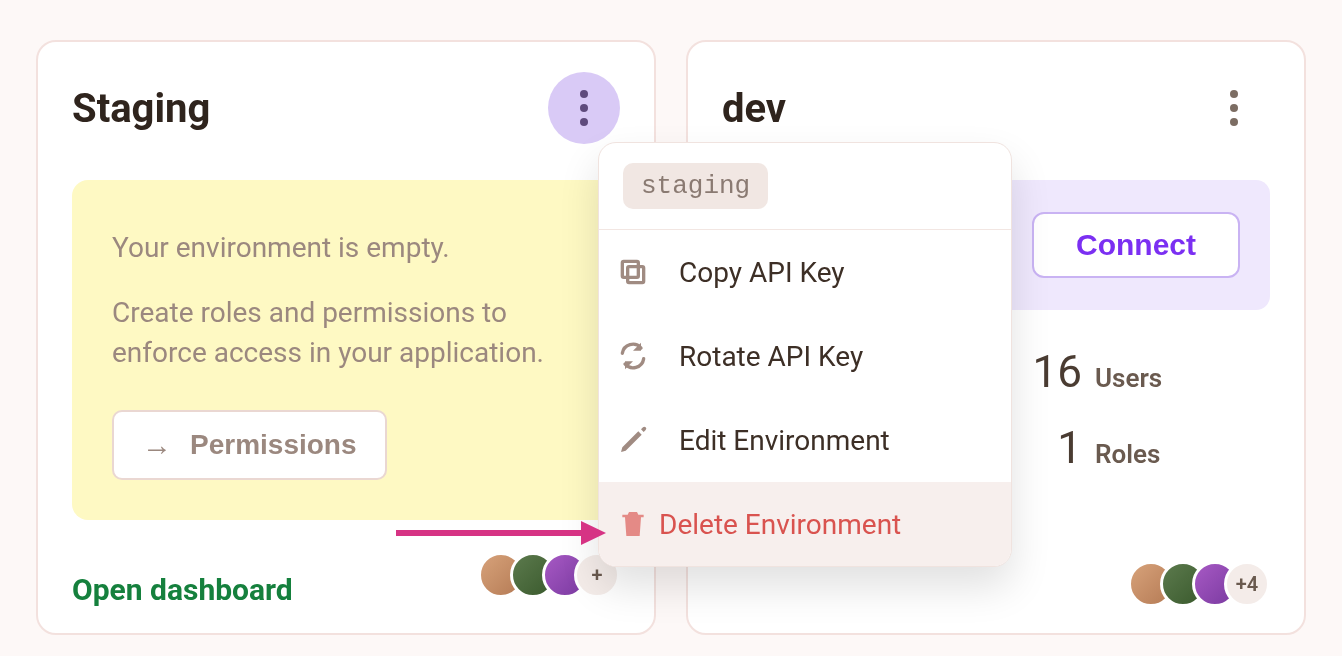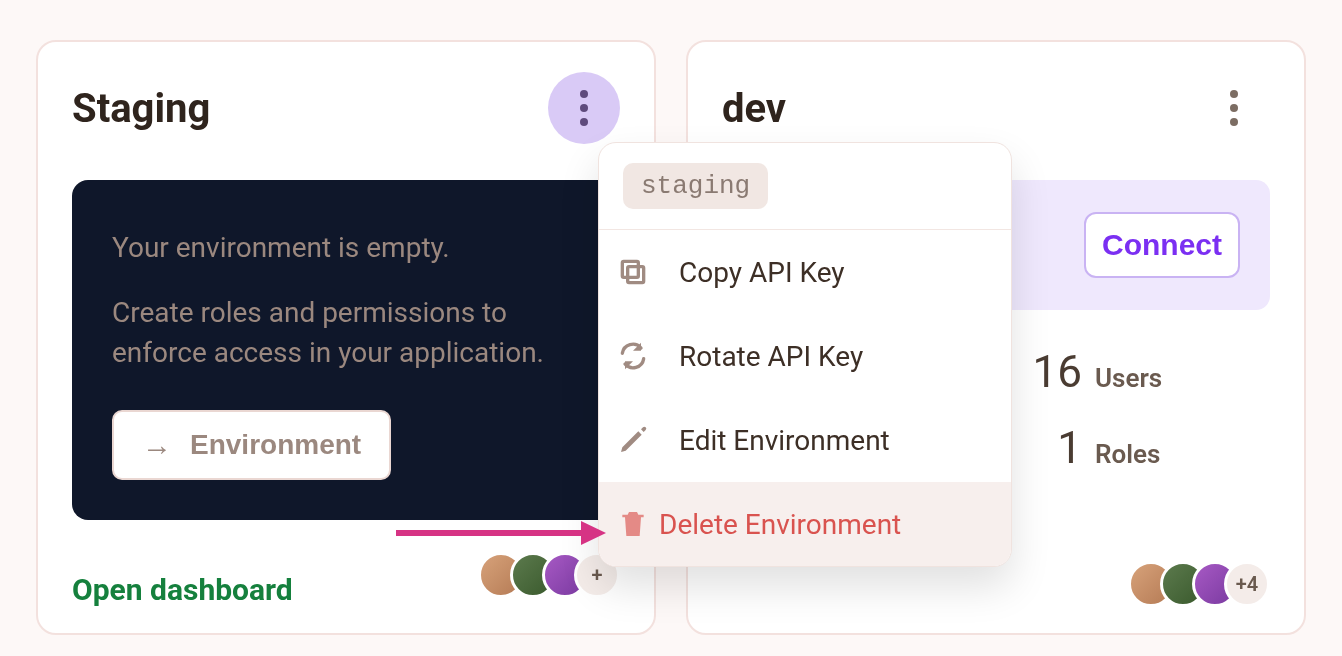--- a/index.html
+++ b/index.html
@@ -54,21 +54,21 @@
   }
   .kebab-btn.active {
     background: #d9caf6;
   }
   .kebab-btn svg { width: 8px; height: 36px; }
   .kebab-dot { fill: #7c6d63; }
   .kebab-btn.active .kebab-dot { fill: #5f4b7c; }
 
   
   .empty-panel {
-    background: #0f172a;
+    background: #fef9c3;
     border-radius: 16px;
     padding: 48px 40px 40px 40px;
   }
   .empty-text {
     font-size: 28px;
     line-height: 1.45;
     color: #9b887f;
   }
   .empty-text p + p { margin-top: 24px; }
   .permissions-btn {
@@ -96,21 +96,21 @@
     border-radius: 14px;
     padding: 32px 30px;
     display: flex;
     align-items: center;
     justify-content: flex-end;
   }
   .connect-btn {
     background: #ffffff;
     border: 2px solid #c9b3f3;
     border-radius: 12px;
-    padding: 14px 16px;
+    padding: 14px 42px;
     font-size: 30px;
     font-weight: 700;
     color: #7b2ff2;
     cursor: pointer;
   }
 
   .stats {
     margin-top: 36px;
     display: flex;
     flex-direction: column;
@@ -267,21 +267,21 @@
       </button>
     </div>
 
     <div class="empty-panel">
       <div class="empty-text">
         <p>Your environment is empty.</p>
         <p>Create roles and permissions to enforce access in your application.</p>
       </div>
       <button class="permissions-btn">
         <span class="arrow-icon">→</span>
-        <span>Environment</span>
+        <span>Permissions</span>
       </button>
     </div>
 
     <div class="card-footer">
       <a class="open-dash">Open dashboard</a>
       <div class="avatars">
         <div class="avatar a1"></div>
         <div class="avatar a2"></div>
         <div class="avatar a3"></div>
         <div class="avatar-more">+</div>

